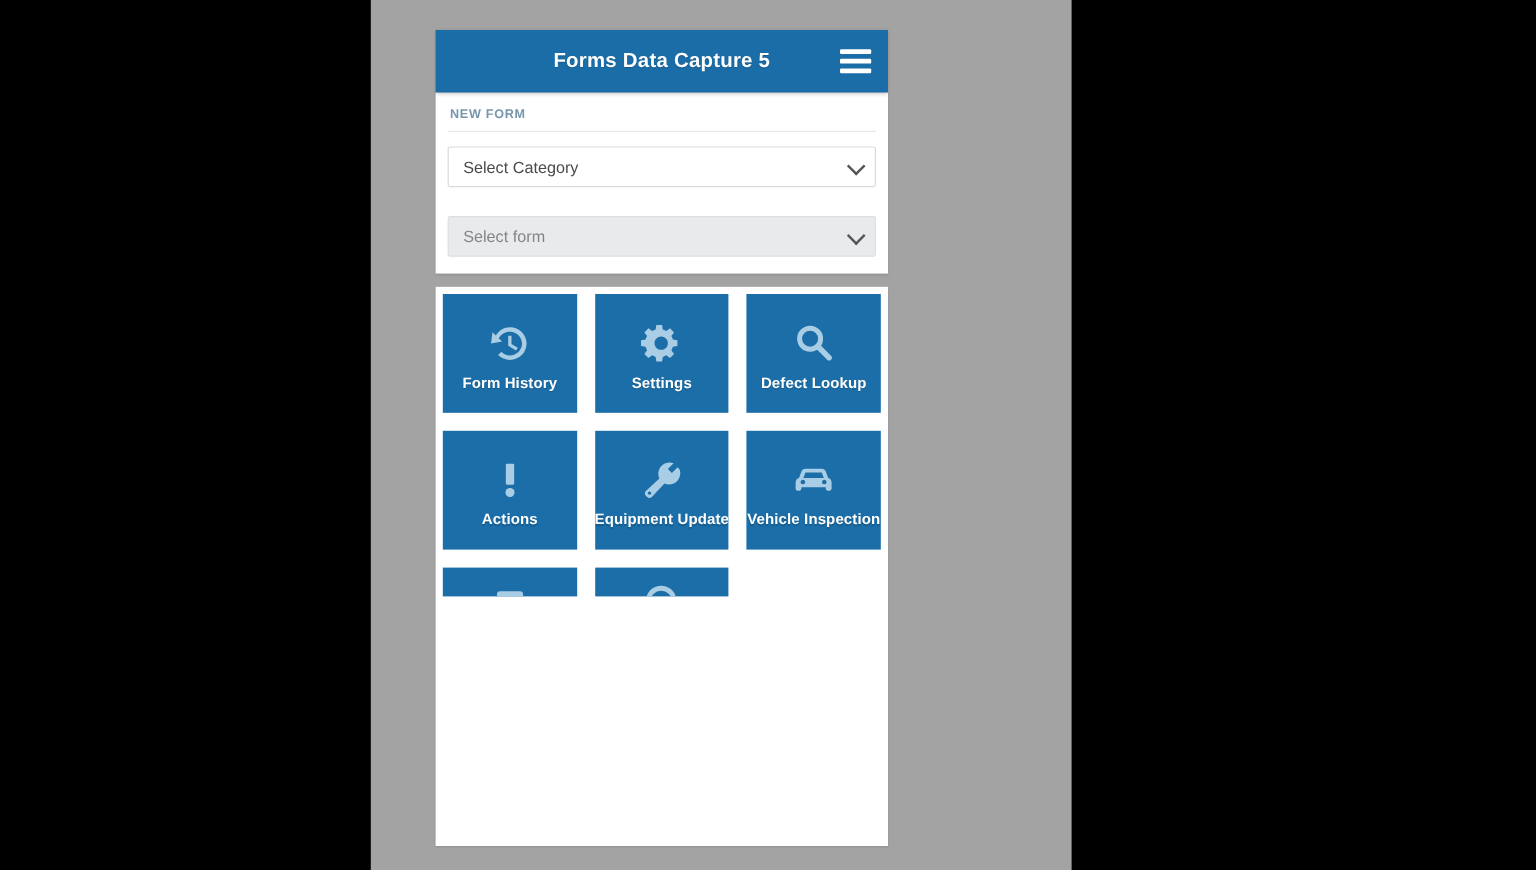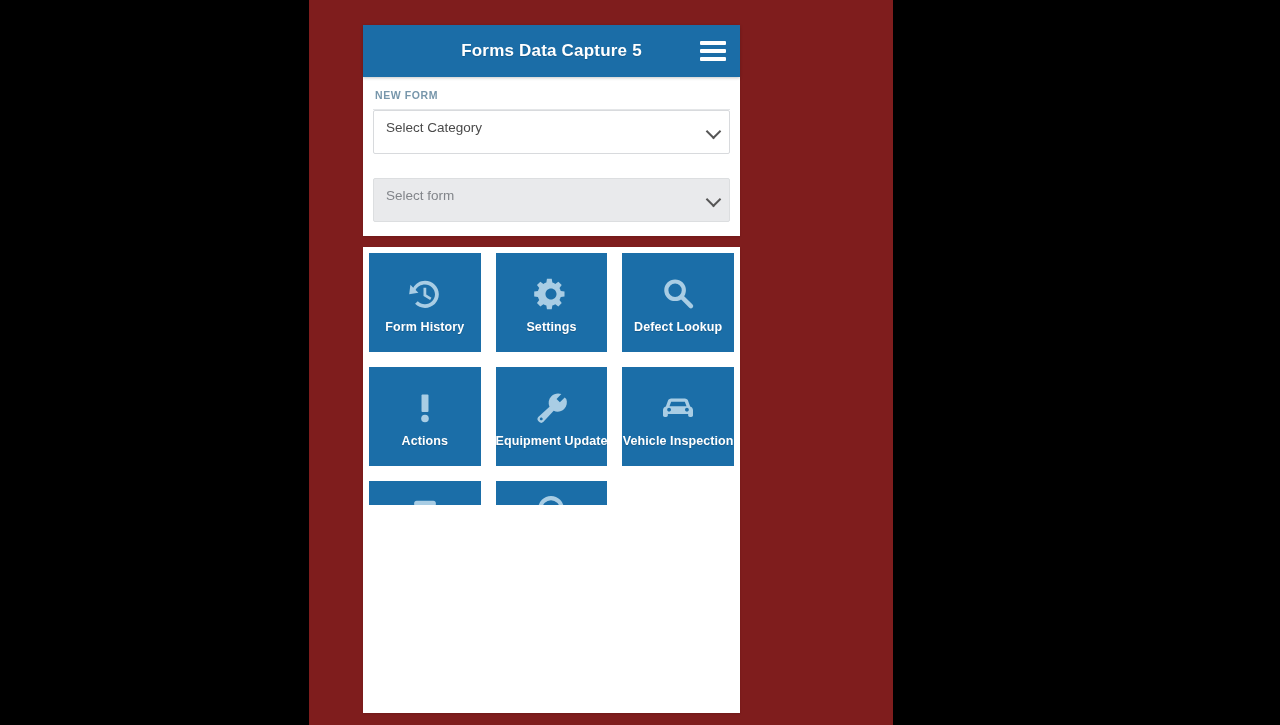--- a/index.html
+++ b/index.html
@@ -18,21 +18,21 @@
     width: 1280px;
     height: 725px;
     background: #000000;
   }
   #viewport {
     position: absolute;
     left: 309px;
     top: 0;
     width: 584px;
     height: 725px;
-    background: #7f1d1d;
+    background: #a3a3a3;
     overflow: hidden;
   }
 
   
   #app {
     position: absolute;
     left: 54px;          
     top: 25px;
     width: 377px;
     height: 700px;
@@ -84,27 +84,28 @@
   .card-newform {
     padding: 10px 10px 14px 10px;
   }
   .section-label {
     font-size: 10.5px;
     font-weight: bold;
     letter-spacing: 0.6px;
     color: #7796ab;
     padding: 2px 2px 8px 2px;
     border-bottom: 1px solid #e4e6e8;
+    margin-bottom: 12px;
   }
   .select-wrap { position: relative; margin-bottom: 12px; }
   .select-wrap:last-child { margin-bottom: 0; }
   .fake-select {
     width: 100%;
     box-sizing: border-box;
-    height: 44px;
+    height: 34px;
     line-height: 33px;
     padding: 0 28px 0 12px;
     font-size: 13.5px;
     color: #4a4a4a;
     background: #ffffff;
     border: 1px solid #d8dadd;
     border-radius: 2px;
     overflow: hidden;
     white-space: nowrap;
     text-overflow: ellipsis;

